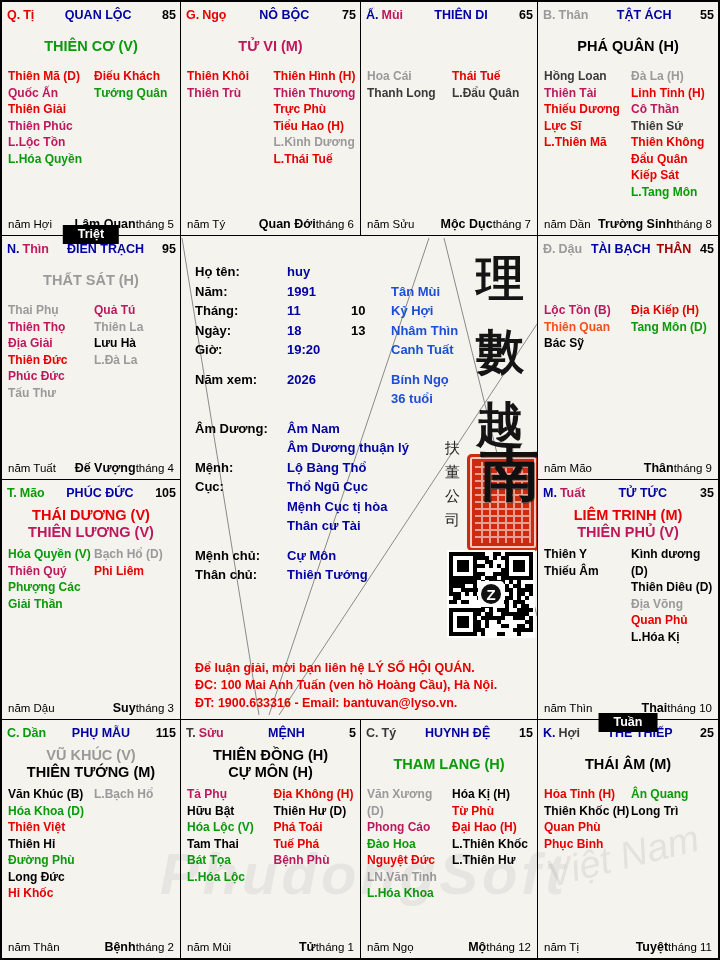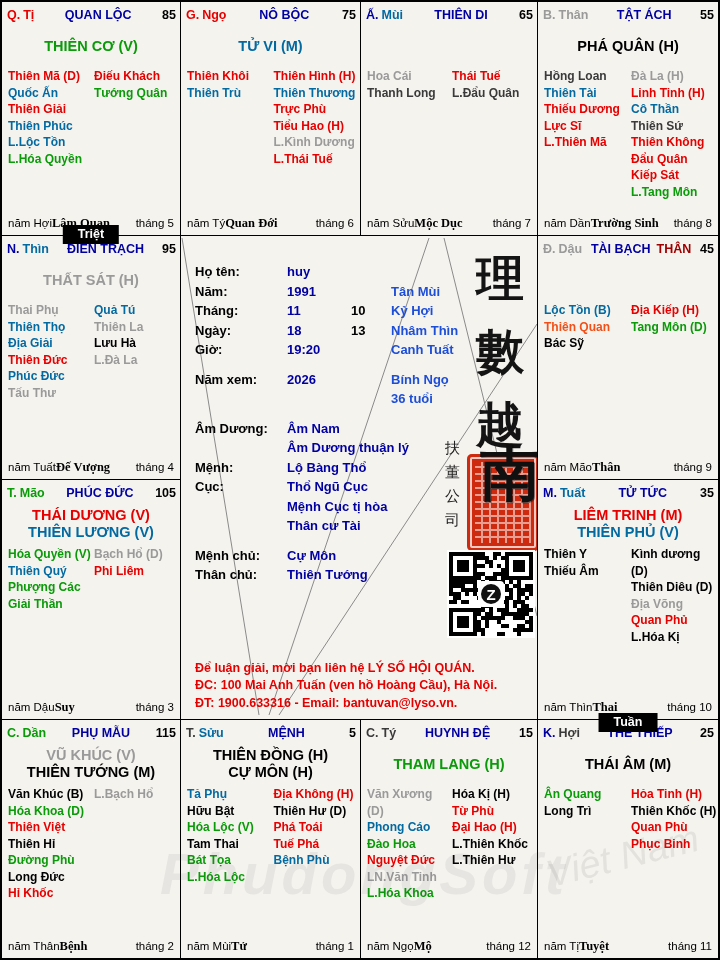--- a/index.html
+++ b/index.html
@@ -14,27 +14,27 @@
   .cell-head{display:flex;align-items:baseline;padding:6px 4px 0 5px;font-weight:bold;font-size:12.5px;white-space:nowrap;}
   .branch .pfx{margin-right:3px;}
   .palace{flex:1;text-align:center;color:#0000a2;}
   .p2{color:#a00000;margin-left:6px;}
   .score{color:#000;}
   .mains{min-height:44px;display:flex;flex-direction:column;justify-content:center;
          text-align:center;font-weight:bold;font-size:14.5px;line-height:17px;padding-top:2px;}
   .stars{display:flex;padding-left:6px;font-size:12px;font-weight:bold;line-height:16.5px;}
   .scol{width:50%;}
   .cell-foot{position:absolute;left:6px;right:6px;bottom:4px;display:flex;align-items:baseline;font-size:11.5px;color:#000;}
-  .foot-van{flex:1;text-align:left;font-weight:bold;font-size:12.5px;font-family:Liberation Serif, serif;}
+  .foot-van{flex:1;text-align:right;font-weight:bold;font-size:12.5px;}
   .badge{position:absolute;left:50%;transform:translateX(-50%);background:#000;color:#fff;
          font-weight:bold;font-size:12.5px;line-height:17px;padding:1px 15px;z-index:7;white-space:nowrap;}
   .badge.top{top:-11px;}
   .badge.bottom{bottom:-13px;}
   
-  .c-red{color:#e60000;} .c-orange{color:#0369a1;} .c-green{color:#0a9a0a;}
+  .c-red{color:#e60000;} .c-orange{color:#be185d;} .c-green{color:#0a9a0a;}
   .c-gray{color:#9a9a9a;} .c-dark{color:#3a3a3a;} .c-black{color:#000;}
   .c-navy{color:#0000a2;} .c-orangered{color:#f25018;}
   
   .lines{position:absolute;left:0;top:0;z-index:1;}
   .info{position:absolute;left:14px;top:26px;right:6px;z-index:2;}
   .irow{display:flex;line-height:19.5px;font-size:13px;font-weight:bold;}
   .irow.gap{margin-top:10px;}
   .irow .l{width:92px;color:#000;flex:none;}
   .irow .a{width:64px;color:#0000a2;flex:none;}
   .irow .b{width:40px;color:#000000;flex:none;}
@@ -684,30 +684,30 @@
 
     <div class="cell-head">
       <span class="branch"><span class="pfx c-navy">K.</span><span class="c-dark">Hợi</span></span>
       <span class="palace"><span>THÊ THIẾP</span></span>
       <span class="score">25</span>
     </div>
     <div class="mains">
           <div class="c-black">THÁI ÂM (M)</div>
         </div>
     <div class="stars">
-      <div class="scol col-l">
-            <div class="c-green">Ân Quang</div>
-            <div class="c-black">Long Trì</div>
-          </div>
       <div class="scol col-r">
             <div class="c-red">Hỏa Tinh (H)</div>
             <div class="c-black">Thiên Khốc (H)</div>
             <div class="c-red">Quan Phù</div>
             <div class="c-red">Phục Binh</div>
           </div>
+      <div class="scol col-l">
+            <div class="c-green">Ân Quang</div>
+            <div class="c-black">Long Trì</div>
+          </div>
     </div>
     <div class="cell-foot">
       <span>năm Tị</span>
       <span class="foot-van">Tuyệt</span>
       <span>tháng 11</span>
     </div>
 
   </div>
     </div>
   <div class="wm1">PhudongSoft</div>

